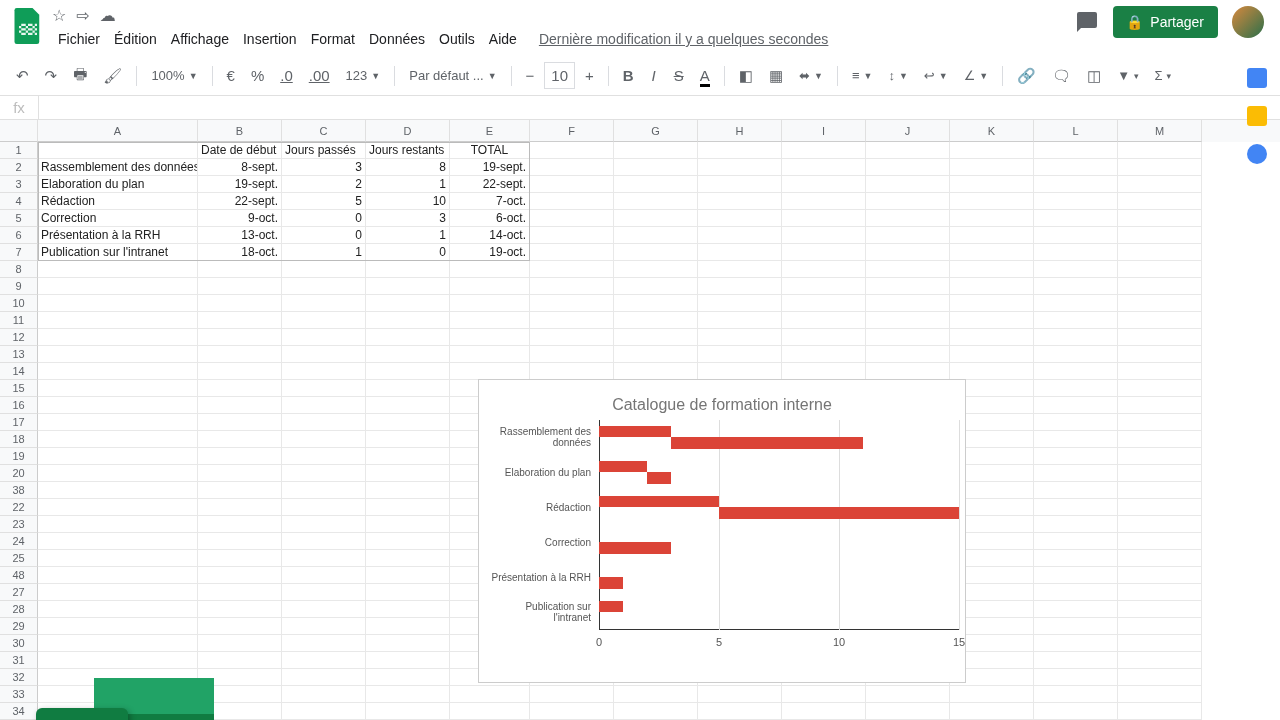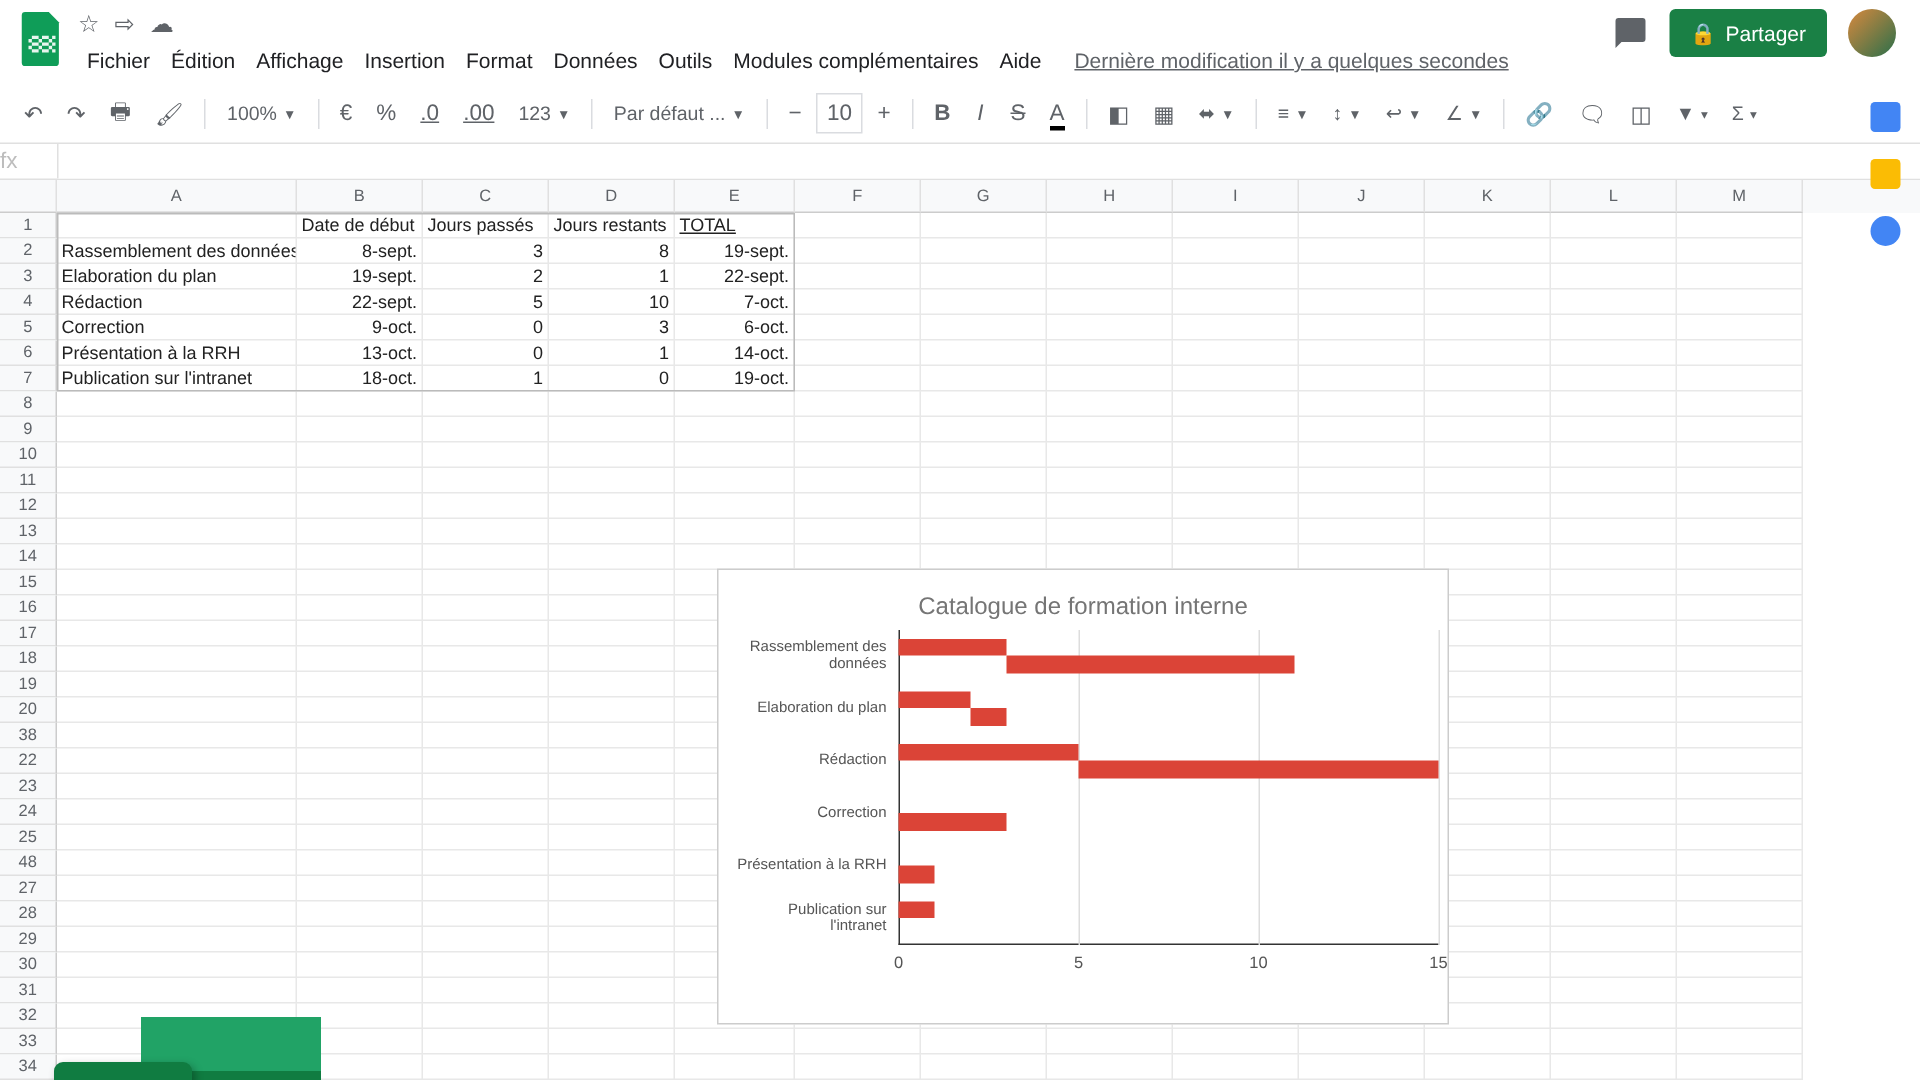--- a/index.html
+++ b/index.html
@@ -19,21 +19,21 @@
   .comments-icon { width: 24px; height: 24px; color: #5f6368; cursor: pointer; }
   .share-btn { background: #1a8045; color: #fff; border-radius: 4px; padding: 8px 14px; font-size: 14px; font-weight: 500; display: flex; align-items: center; gap: 6px; cursor: pointer; }
   .avatar { width: 32px; height: 32px; border-radius: 50%; background: linear-gradient(135deg,#d8893e,#2a6f4a); }
   .toolbar { display: flex; align-items: center; gap: 4px; padding: 4px 10px; border-bottom: 1px solid #e0e0e0; height: 40px; color: #5f6368; }
   .tb-btn { padding: 4px 6px; cursor: pointer; font-size: 15px; min-width: 20px; text-align: center; }
   .tb-sep { width: 1px; height: 20px; background: #dadce0; margin: 0 4px; }
   .tb-sel { display: flex; align-items: center; gap: 4px; padding: 2px 6px; font-size: 13px; cursor: pointer; }
   .tb-sel .caret { font-size: 9px; }
   .toolbar-end { margin-left: auto; }
   .fx-bar { display: flex; align-items: center; border-bottom: 1px solid #e0e0e0; height: 24px; }
-  .fx-label { width: 38px; text-align: left; color: #bdbdbd; font-size: 15px; }
+  .fx-label { width: 38px; text-align: center; color: #bdbdbd; font-size: 15px; }
   .fx-input { flex: 1; height: 100%; border: none; outline: none; font-size: 13px; border-left: 1px solid #e0e0e0; padding-left: 6px; }
   .sheet-area { position: relative; height: 600px; overflow: hidden; }
   .col-headers { display: flex; position: absolute; top: 0; left: 0; right: 0; height: 22px; background: #f8f9fa; }
   .corner { width: 38px; border-right: 1px solid #e0e0e0; border-bottom: 1px solid #ccc; background: #f8f9fa; }
   .col-h { border-right: 1px solid #e0e0e0; border-bottom: 1px solid #ccc; text-align: center; font-size: 11px; color: #5f6368; line-height: 22px; }
   .row-headers { position: absolute; top: 22px; left: 0; width: 38px; }
   .row-h { height: 17px; border-bottom: 1px solid #e0e0e0; border-right: 1px solid #ccc; text-align: center; font-size: 11px; color: #5f6368; line-height: 17px; background: #f8f9fa; }
   .grid { position: absolute; top: 22px; left: 38px; right: 0; bottom: 0; }
   .grid-row { display: flex; height: 17px; }
   .cell { border-right: 1px solid #e8e8e8; border-bottom: 1px solid #e8e8e8; font-size: 12px; line-height: 17px; padding: 0 3px; overflow: hidden; white-space: nowrap; }
@@ -79,21 +79,20 @@
       </div>
     </div>
     <div class="menu-bar" id="menu-bar">
         <span>Fichier</span>
         <span>Édition</span>
         <span>Affichage</span>
         <span>Insertion</span>
         <span>Format</span>
         <span>Données</span>
         <span>Outils</span>
-        <span>Modules complémentaires</span>
         <span>Aide</span>
         <span class="last-mod">Dernière modification il y a quelques secondes</span>
       </div>
   </div>
   <div class="header-right">
     <span class="comments-icon">
       <svg viewBox="0 0 24 24" fill="#5f6368">
           <path d="M20 2H4a2 2 0 0 0-2 2v18l4-4h14a2 2 0 0 0 2-2V4a2 2 0 0 0-2-2z"></path>
         </svg>
     </span>
@@ -213,21 +212,21 @@
       <div class="row-h">32</div>
       <div class="row-h">33</div>
       <div class="row-h">34</div>
     </div>
   <div class="grid" id="grid">
       <div class="grid-row">
         <div class="cell" style="width: 160px;"></div>
         <div class="cell" style="width: 84px; text-align: left;">Date de début</div>
         <div class="cell" style="width: 84px; text-align: left;">Jours passés</div>
         <div class="cell" style="width: 84px; text-align: left;">Jours restants</div>
-        <div class="cell" style="width: 80px; text-align: left; text-decoration: underline;">TOTAL</div>
+        <div class="cell" style="width: 80px; text-align: center;">TOTAL</div>
         <div class="cell" style="width: 84px;"></div>
         <div class="cell" style="width: 84px;"></div>
         <div class="cell" style="width: 84px;"></div>
         <div class="cell" style="width: 84px;"></div>
         <div class="cell" style="width: 84px;"></div>
         <div class="cell" style="width: 84px;"></div>
         <div class="cell" style="width: 84px;"></div>
         <div class="cell" style="width: 84px;"></div>
       </div>
       <div class="grid-row">

